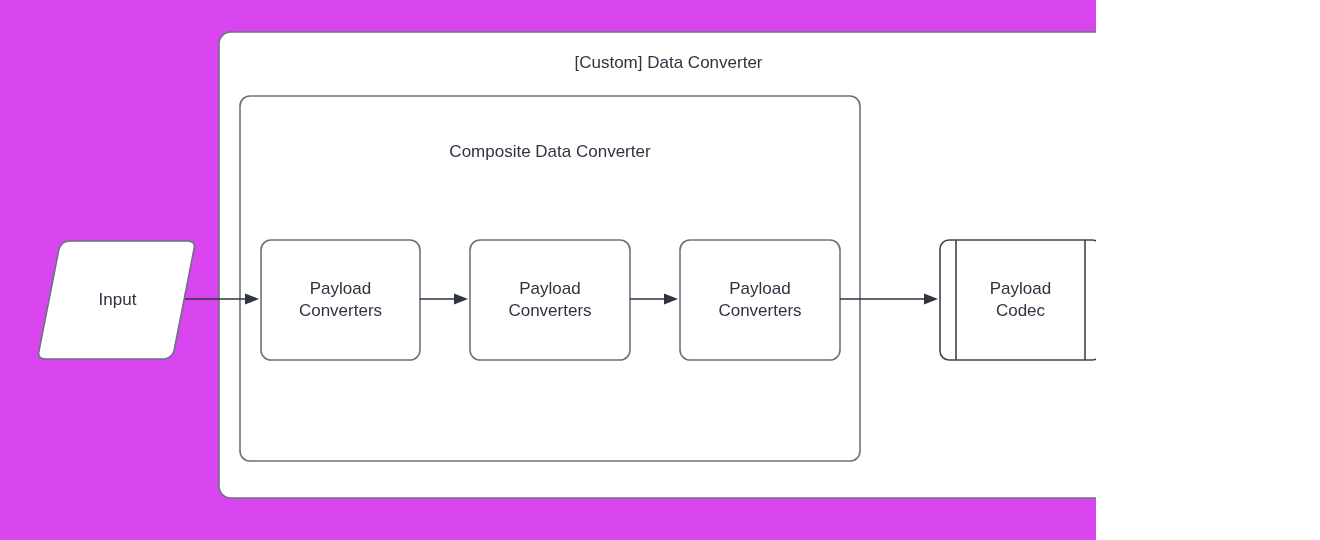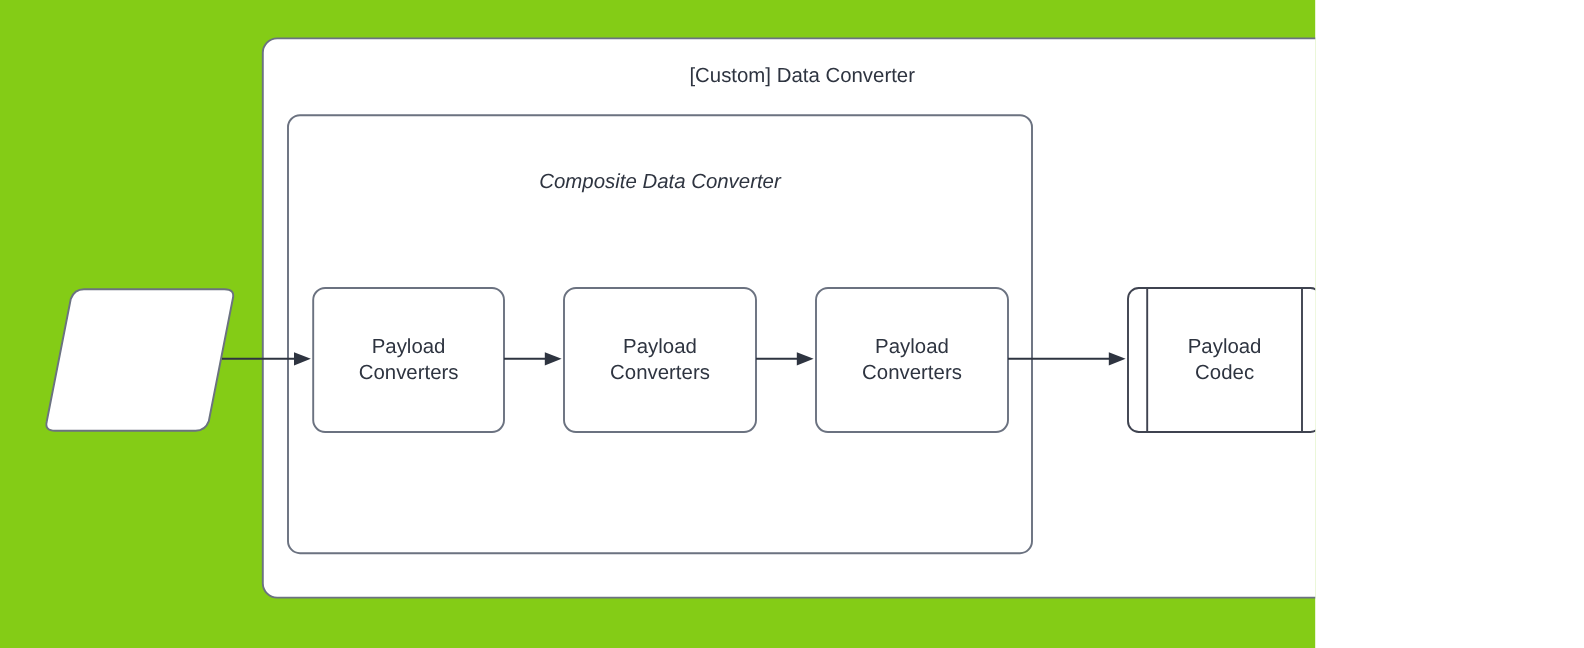--- a/index.html
+++ b/index.html
@@ -4,21 +4,21 @@
 <style>
   html, body {
     margin: 0;
     padding: 0;
     background: #ffffff;
   }
   #canvas {
     position: relative;
     width: 1096px;
     height: 540px;
-    background: #84cc16;
+    background: #d946ef;
     font-family: "Liberation Sans", sans-serif;
     overflow: hidden;
   }
   #diagram-svg {
     position: absolute;
     left: 0;
     top: 0;
     width: 1320px;
     height: 540px;
   }
@@ -102,22 +102,23 @@
     <line class="connector" x1="840" y1="299" x2="926" y2="299"></line>
     <polygon class="arrow-head" points="938,299 924,293.5 924,304.5"></polygon>
 
     <line class="connector" x1="1101" y1="299" x2="1146" y2="299"></line>
     <polygon class="arrow-head" points="1158,299 1144,293.5 1144,304.5"></polygon>
 
   </svg>
 
   <div class="lbl lbl-title" style="left:219px; top:52px; width:899px;">[Custom] Data Converter</div>
 
-  <div class="lbl lbl-title" style="left:240px; top:141px; width:620px;font-style:italic;">Composite Data Converter</div>
+  <div class="lbl lbl-title" style="left:240px; top:141px; width:620px;">Composite Data Converter</div>
 
+  <div class="lbl lbl-center" style="left:39px; top:241px; width:157px; height:118px;">Input</div>
 
   <div class="lbl lbl-center" style="left:261px; top:240px; width:159px; height:120px;">Payload
 Converters</div>
 
   <div class="lbl lbl-center" style="left:470px; top:240px; width:160px; height:120px;">Payload
 Converters</div>
 
   <div class="lbl lbl-center" style="left:680px; top:240px; width:160px; height:120px;">Payload
 Converters</div>
 

